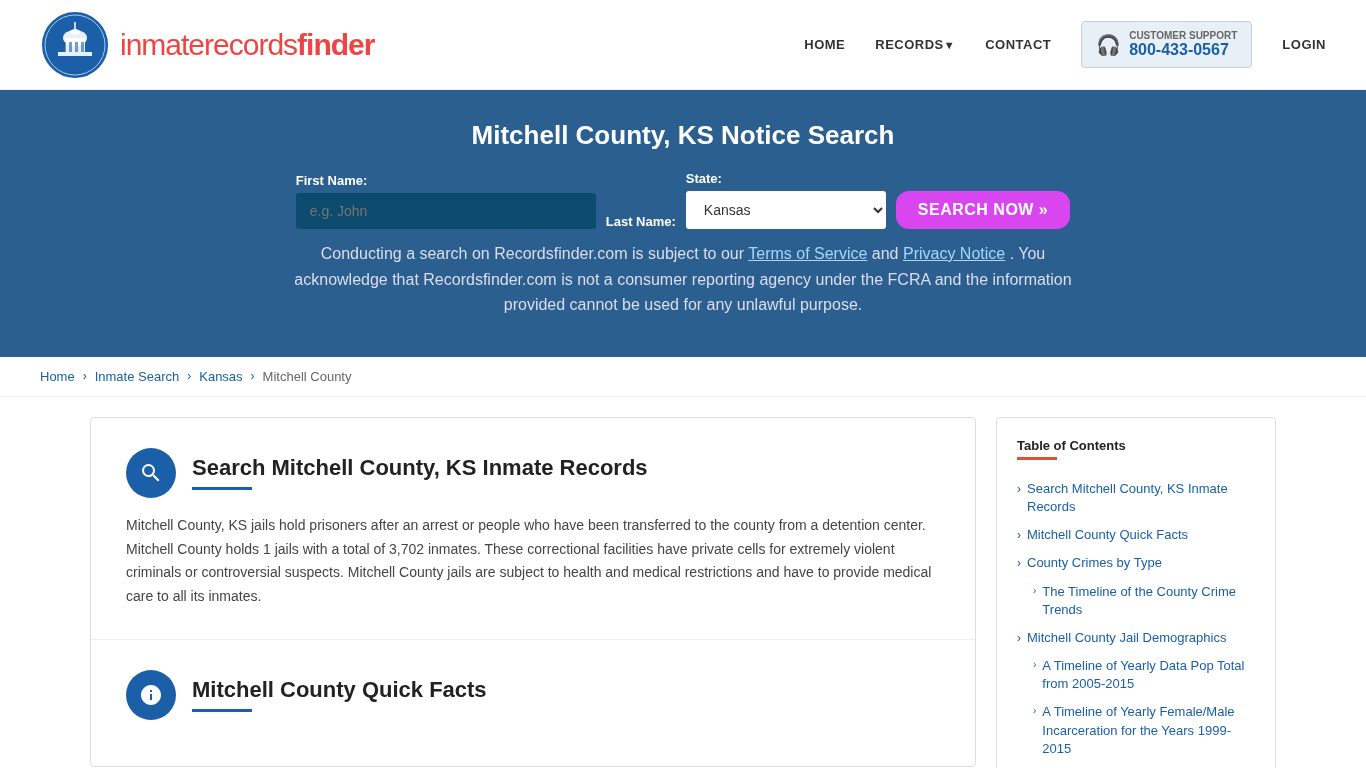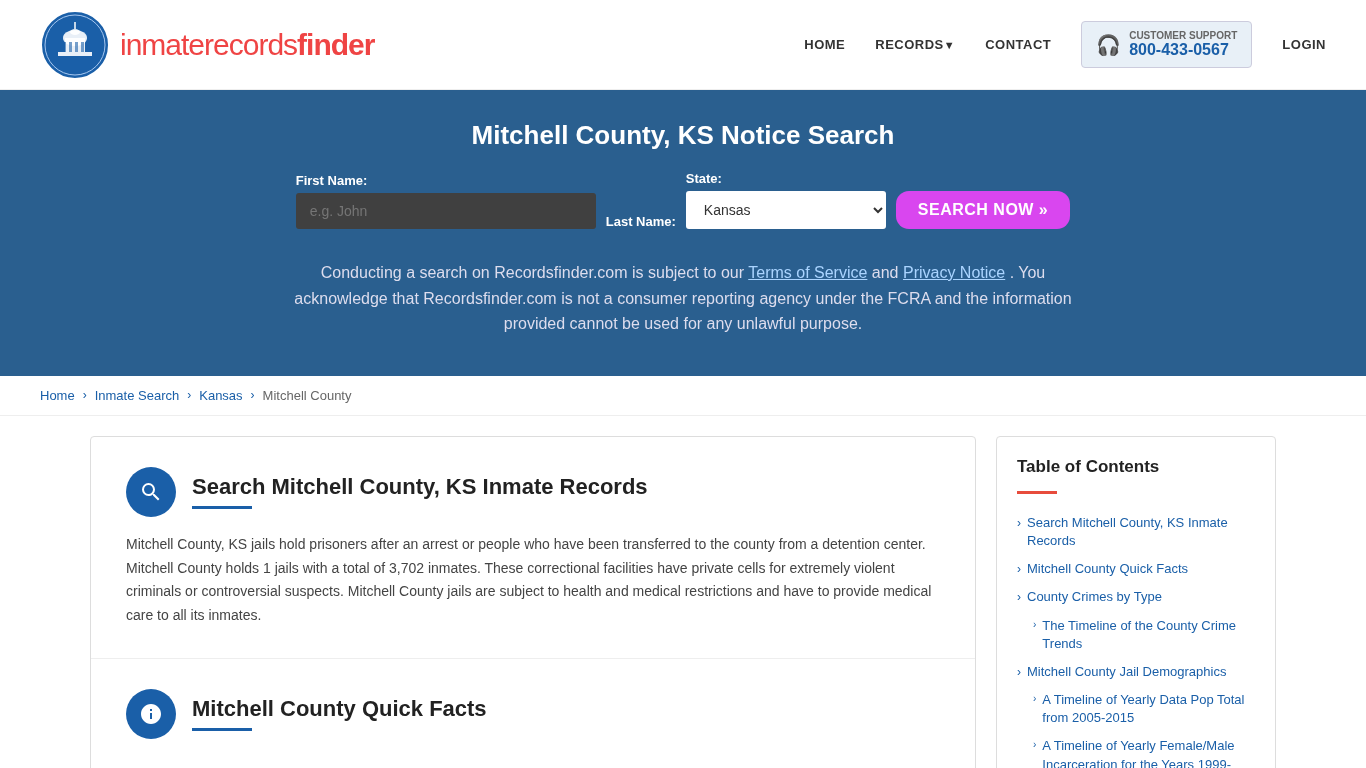--- a/index.html
+++ b/index.html
@@ -84,40 +84,40 @@
       color: #fff;
       font-size: 26px;
       font-weight: 700;
       margin-bottom: 20px;
     }
     .search-form {
       display: flex;
       align-items: flex-end;
       justify-content: center;
       gap: 10px;
-      margin-bottom: 31px;
+      margin-bottom: 12px;
     }
     .form-group {
       display: flex;
       flex-direction: column;
       align-items: flex-start;
       gap: 5px;
     }
     .form-group label {
       color: #fff;
       font-size: 13px;
       font-weight: 600;
     }
     .form-group input {
       width: 300px;
       padding: 10px 14px;
       font-size: 14px;
       border: none;
       border-radius: 3px;
-      background: #404040;
+      background: #0c4a6e;
       color: #999;
     }
     .form-group select {
       width: 200px;
       padding: 10px 14px;
       font-size: 14px;
       border: none;
       border-radius: 3px;
       background: #fff;
       color: #333;
@@ -231,24 +231,24 @@
     
     .sidebar {
       width: 280px;
       flex-shrink: 0;
       border: 1px solid #ddd;
       border-radius: 4px;
       background: #fff;
       padding: 20px;
     }
     .toc-title {
-      font-size: 17px;
+      font-size: 13px;
       font-weight: 700;
       color: #222;
-      margin-bottom: 14px;
+      margin-bottom: 4px;
     }
     .toc-underline {
       width: 40px;
       height: 3px;
       background: #e74c3c;
       margin-bottom: 15px;
     }
     .toc-item {
       display: flex;
       align-items: flex-start;

